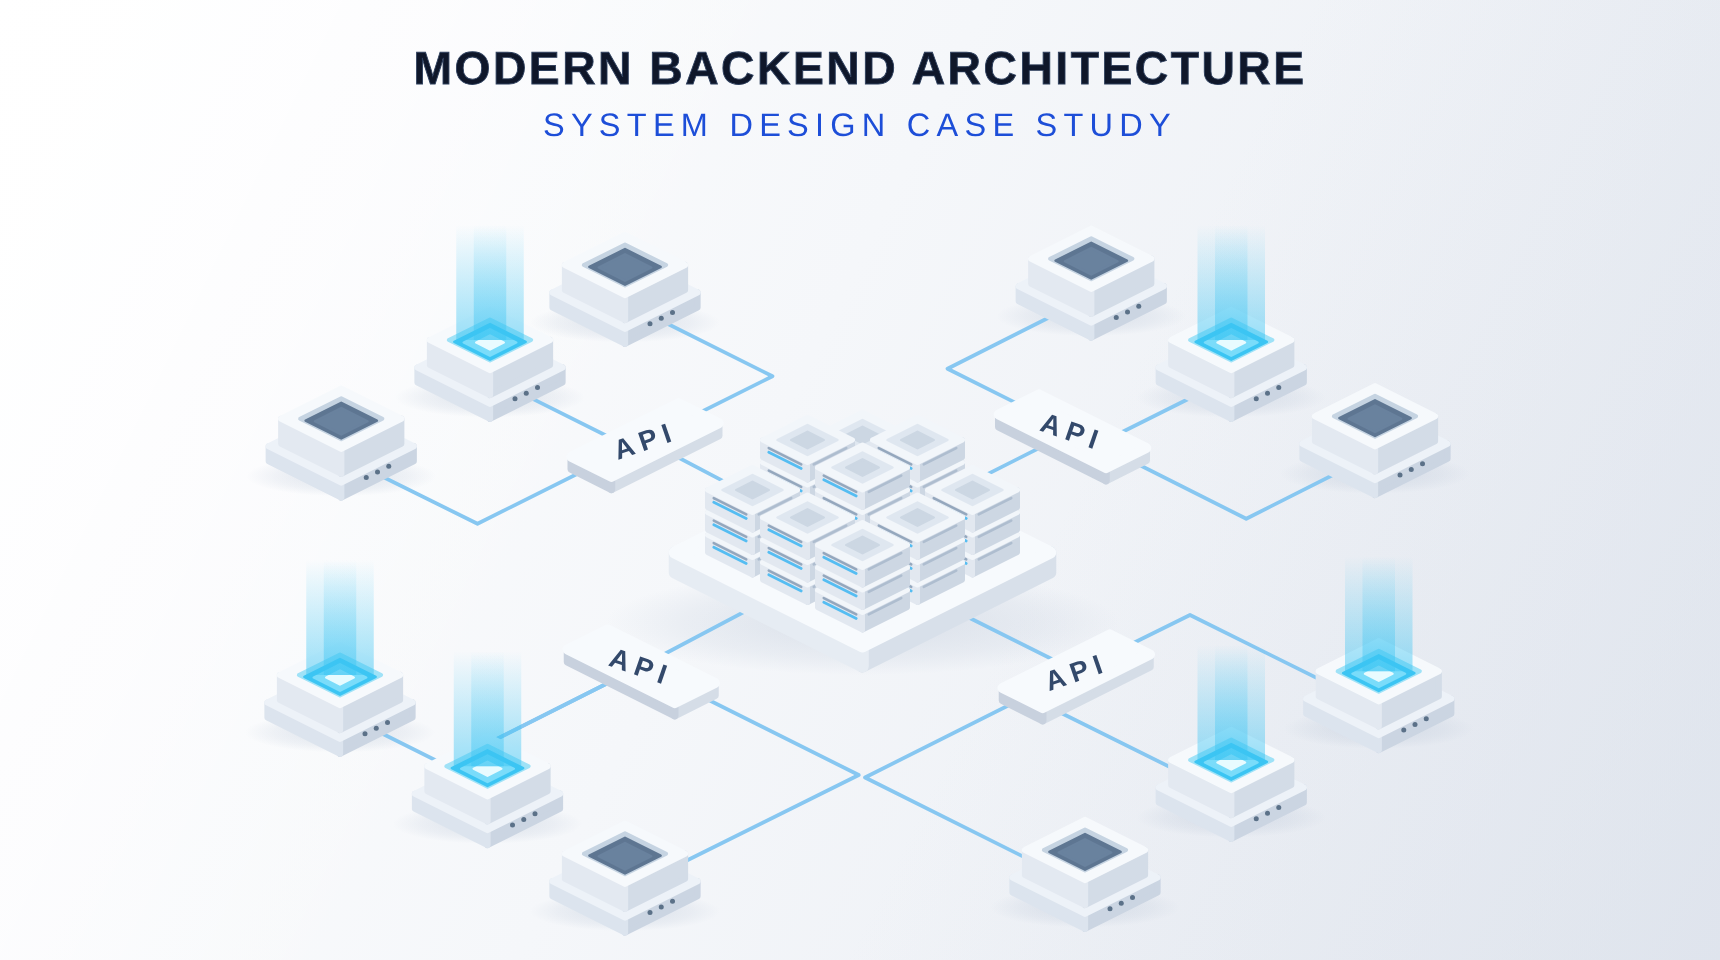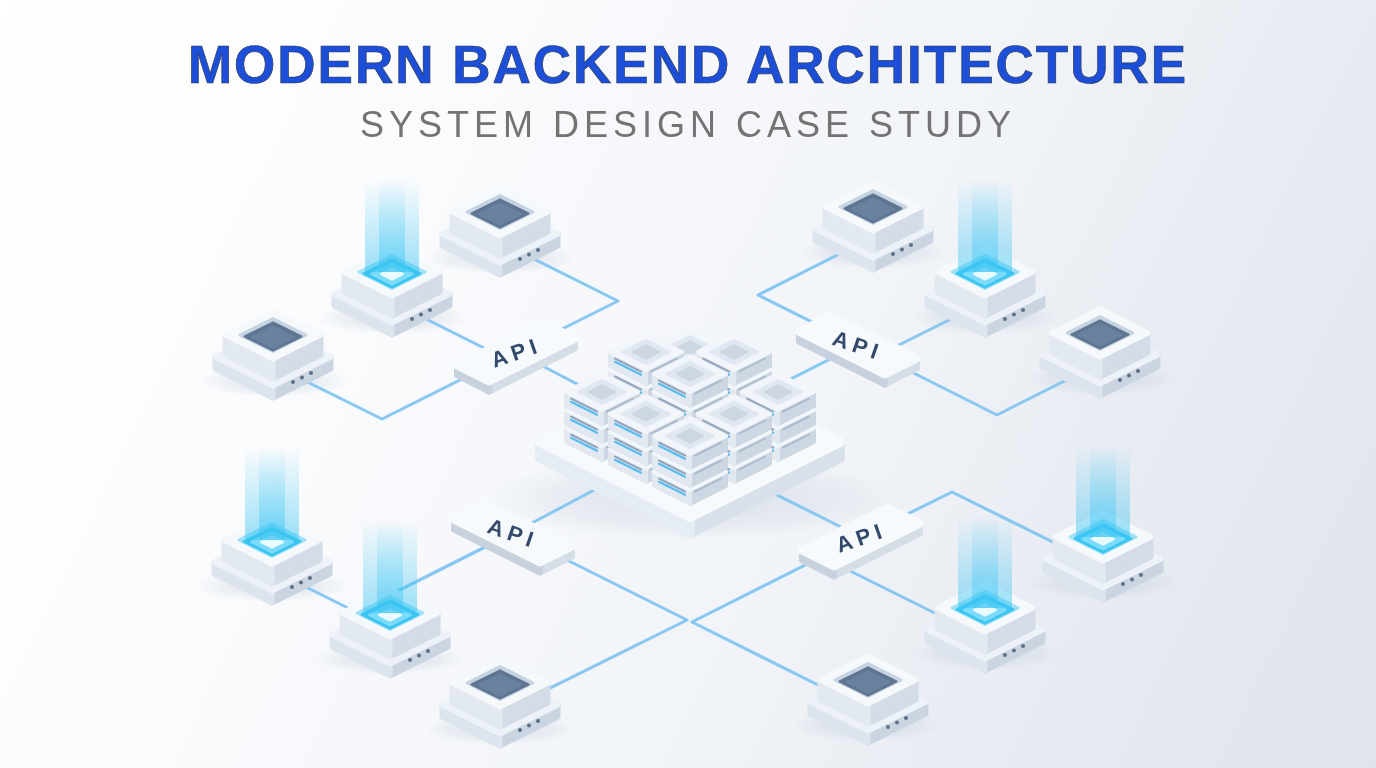--- a/index.html
+++ b/index.html
@@ -9,25 +9,25 @@
     background:linear-gradient(116deg,#ffffff 0%,#f5f7fa 45%,#e6eaf1 100%);
   }
   .stage{position:relative;width:1376px;height:768px;}
   .streak{
     position:absolute;inset:0;pointer-events:none;
     background:linear-gradient(296deg, rgba(255,255,255,0) 62%, rgba(255,255,255,0.85) 100%),
                linear-gradient(116deg, rgba(255,255,255,0) 60%, rgba(214,221,232,0.45) 100%);
   }
   .header{position:absolute;top:34px;left:0;width:100%;text-align:center;z-index:3;}
   .header h1{
-    margin:0;font-size:53px;font-weight:800;letter-spacing:2px;
-    color:#1d4ed8;-webkit-text-stroke:0.7px #2c3e5c;
+    margin:0;font-size:37px;font-weight:800;letter-spacing:2px;
+    color:#0f172a;-webkit-text-stroke:0.7px #2c3e5c;
   }
   .header .subtitle{
-    margin-top:9px;font-size:36px;font-weight:500;letter-spacing:5px;color:#737373;
+    margin-top:9px;font-size:26px;font-weight:500;letter-spacing:5px;color:#1d4ed8;
   }
   svg{position:absolute;left:0;top:0;z-index:2;}
 </style>
 </head>
 <body>
 
 <div class="stage">
   <div class="streak"></div>
   <div class="header">
     <h1>MODERN BACKEND ARCHITECTURE</h1>

